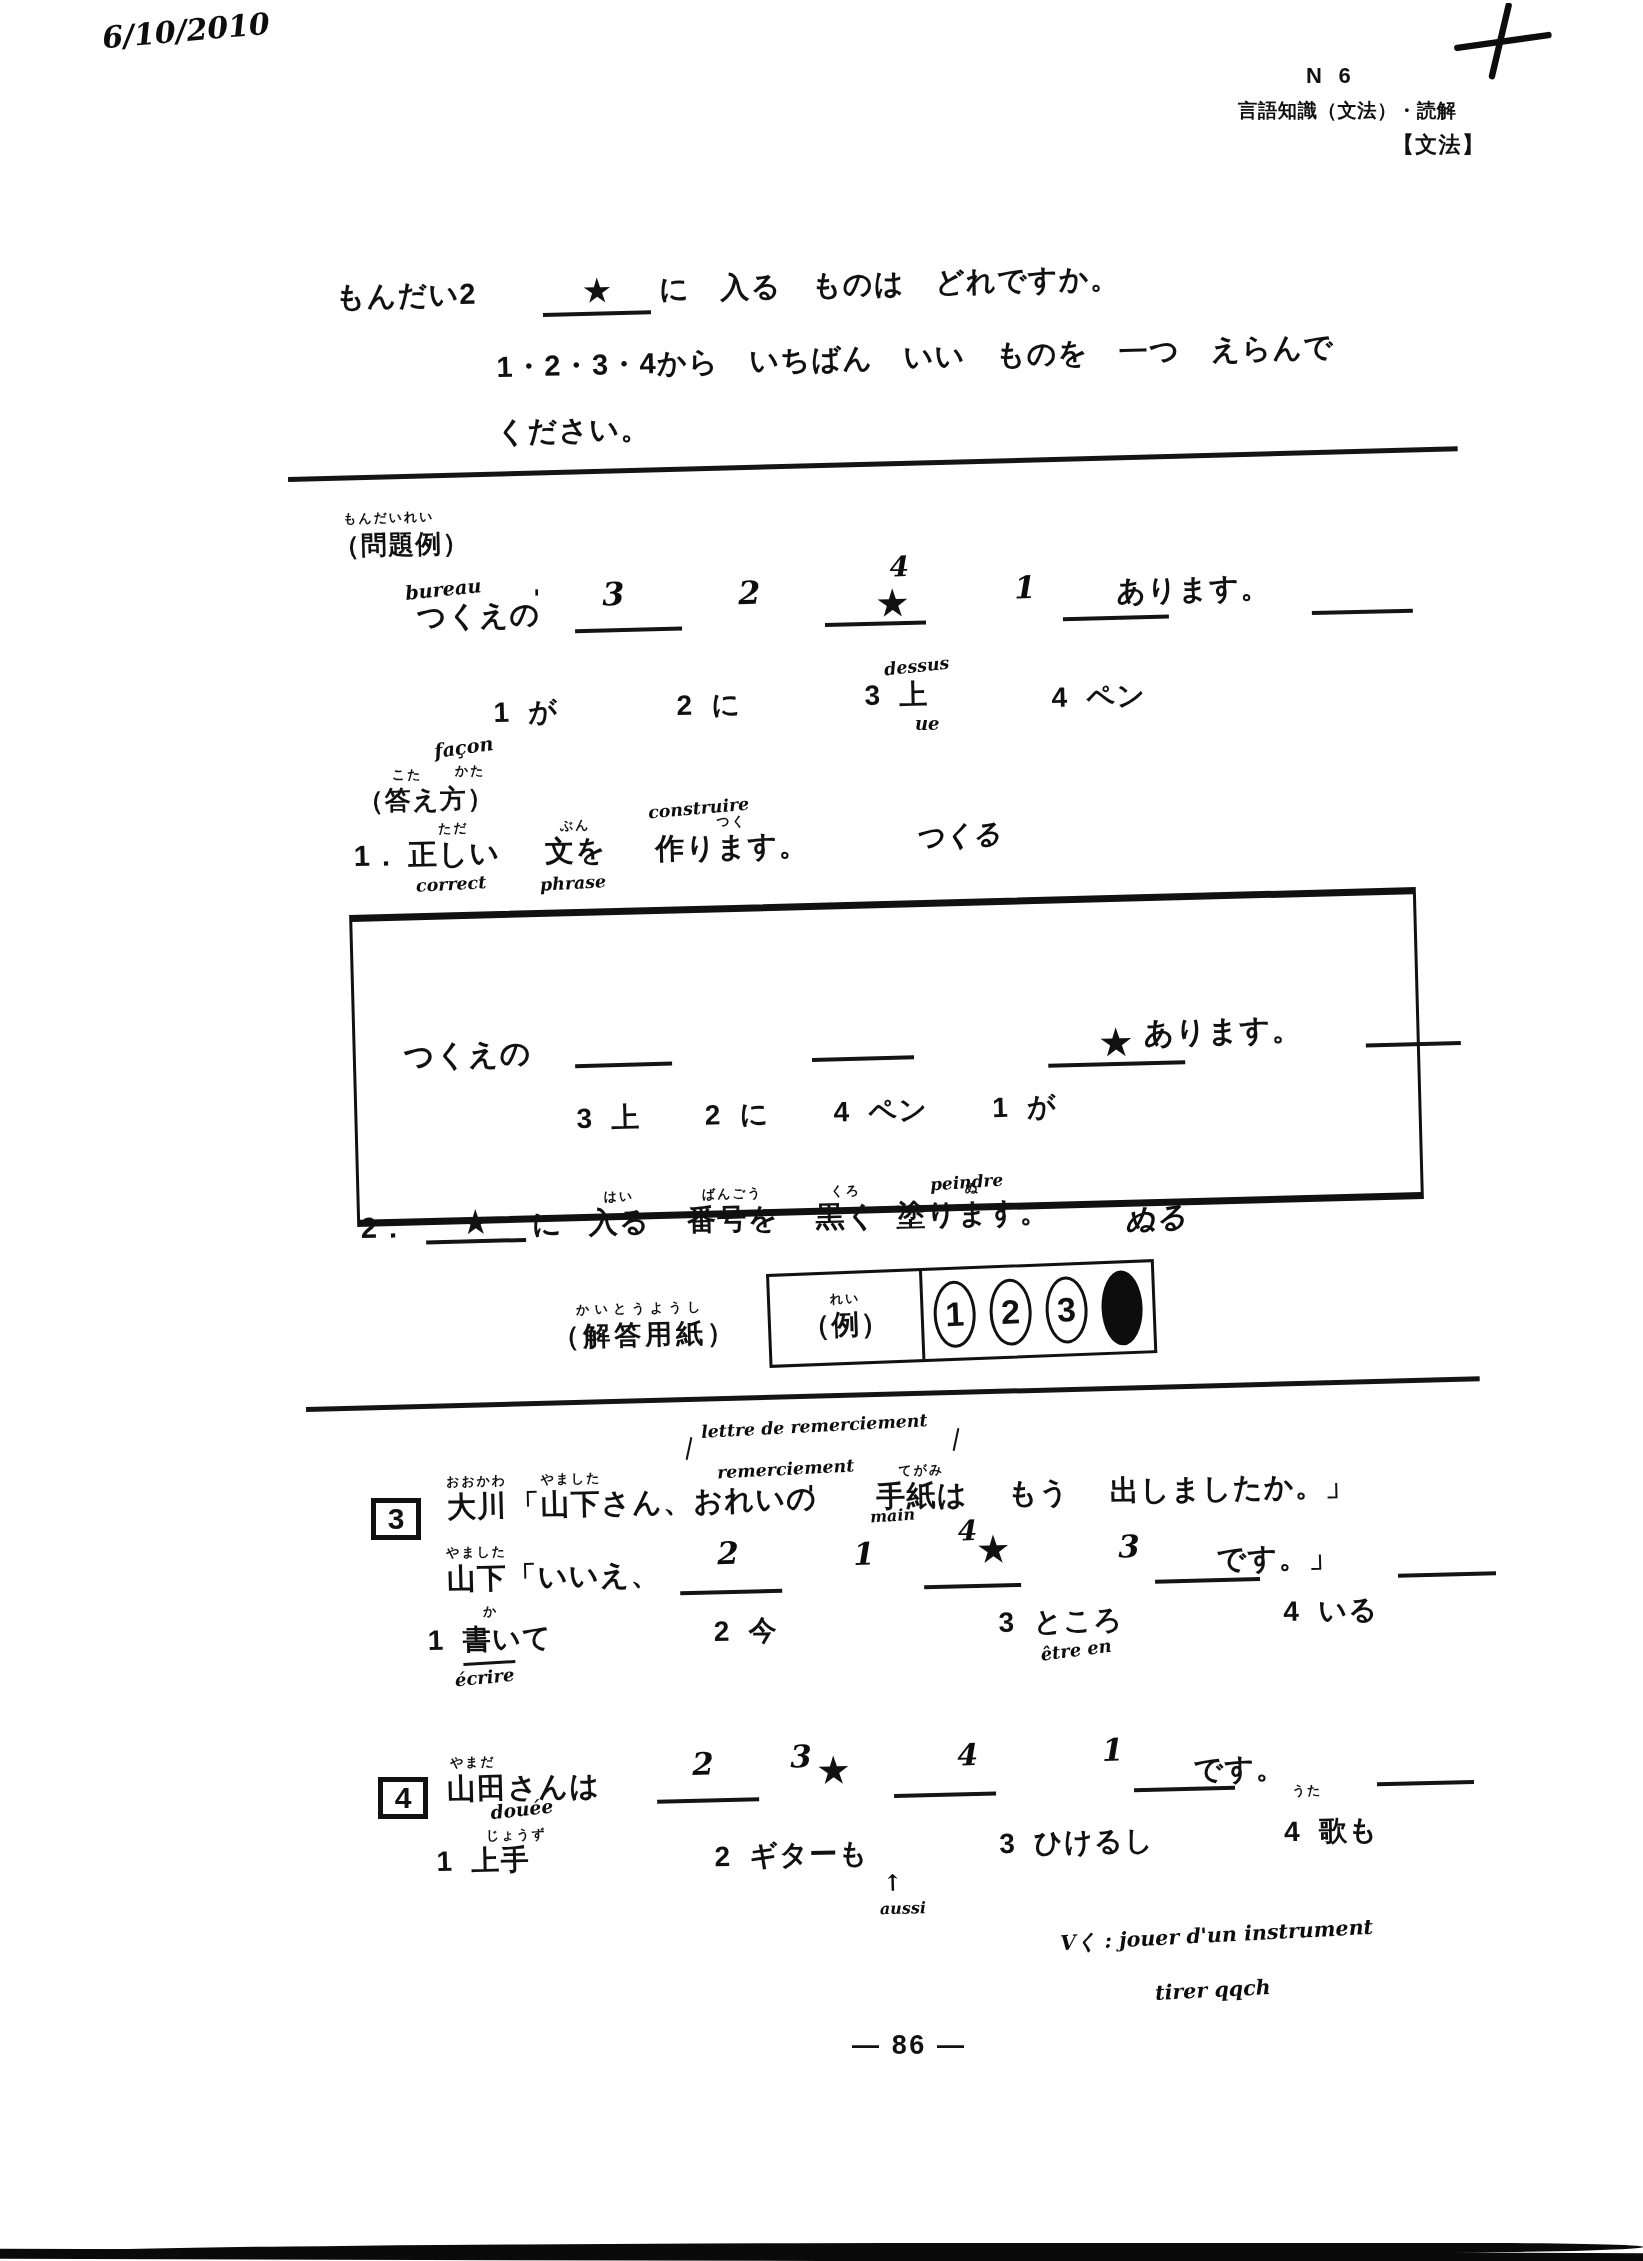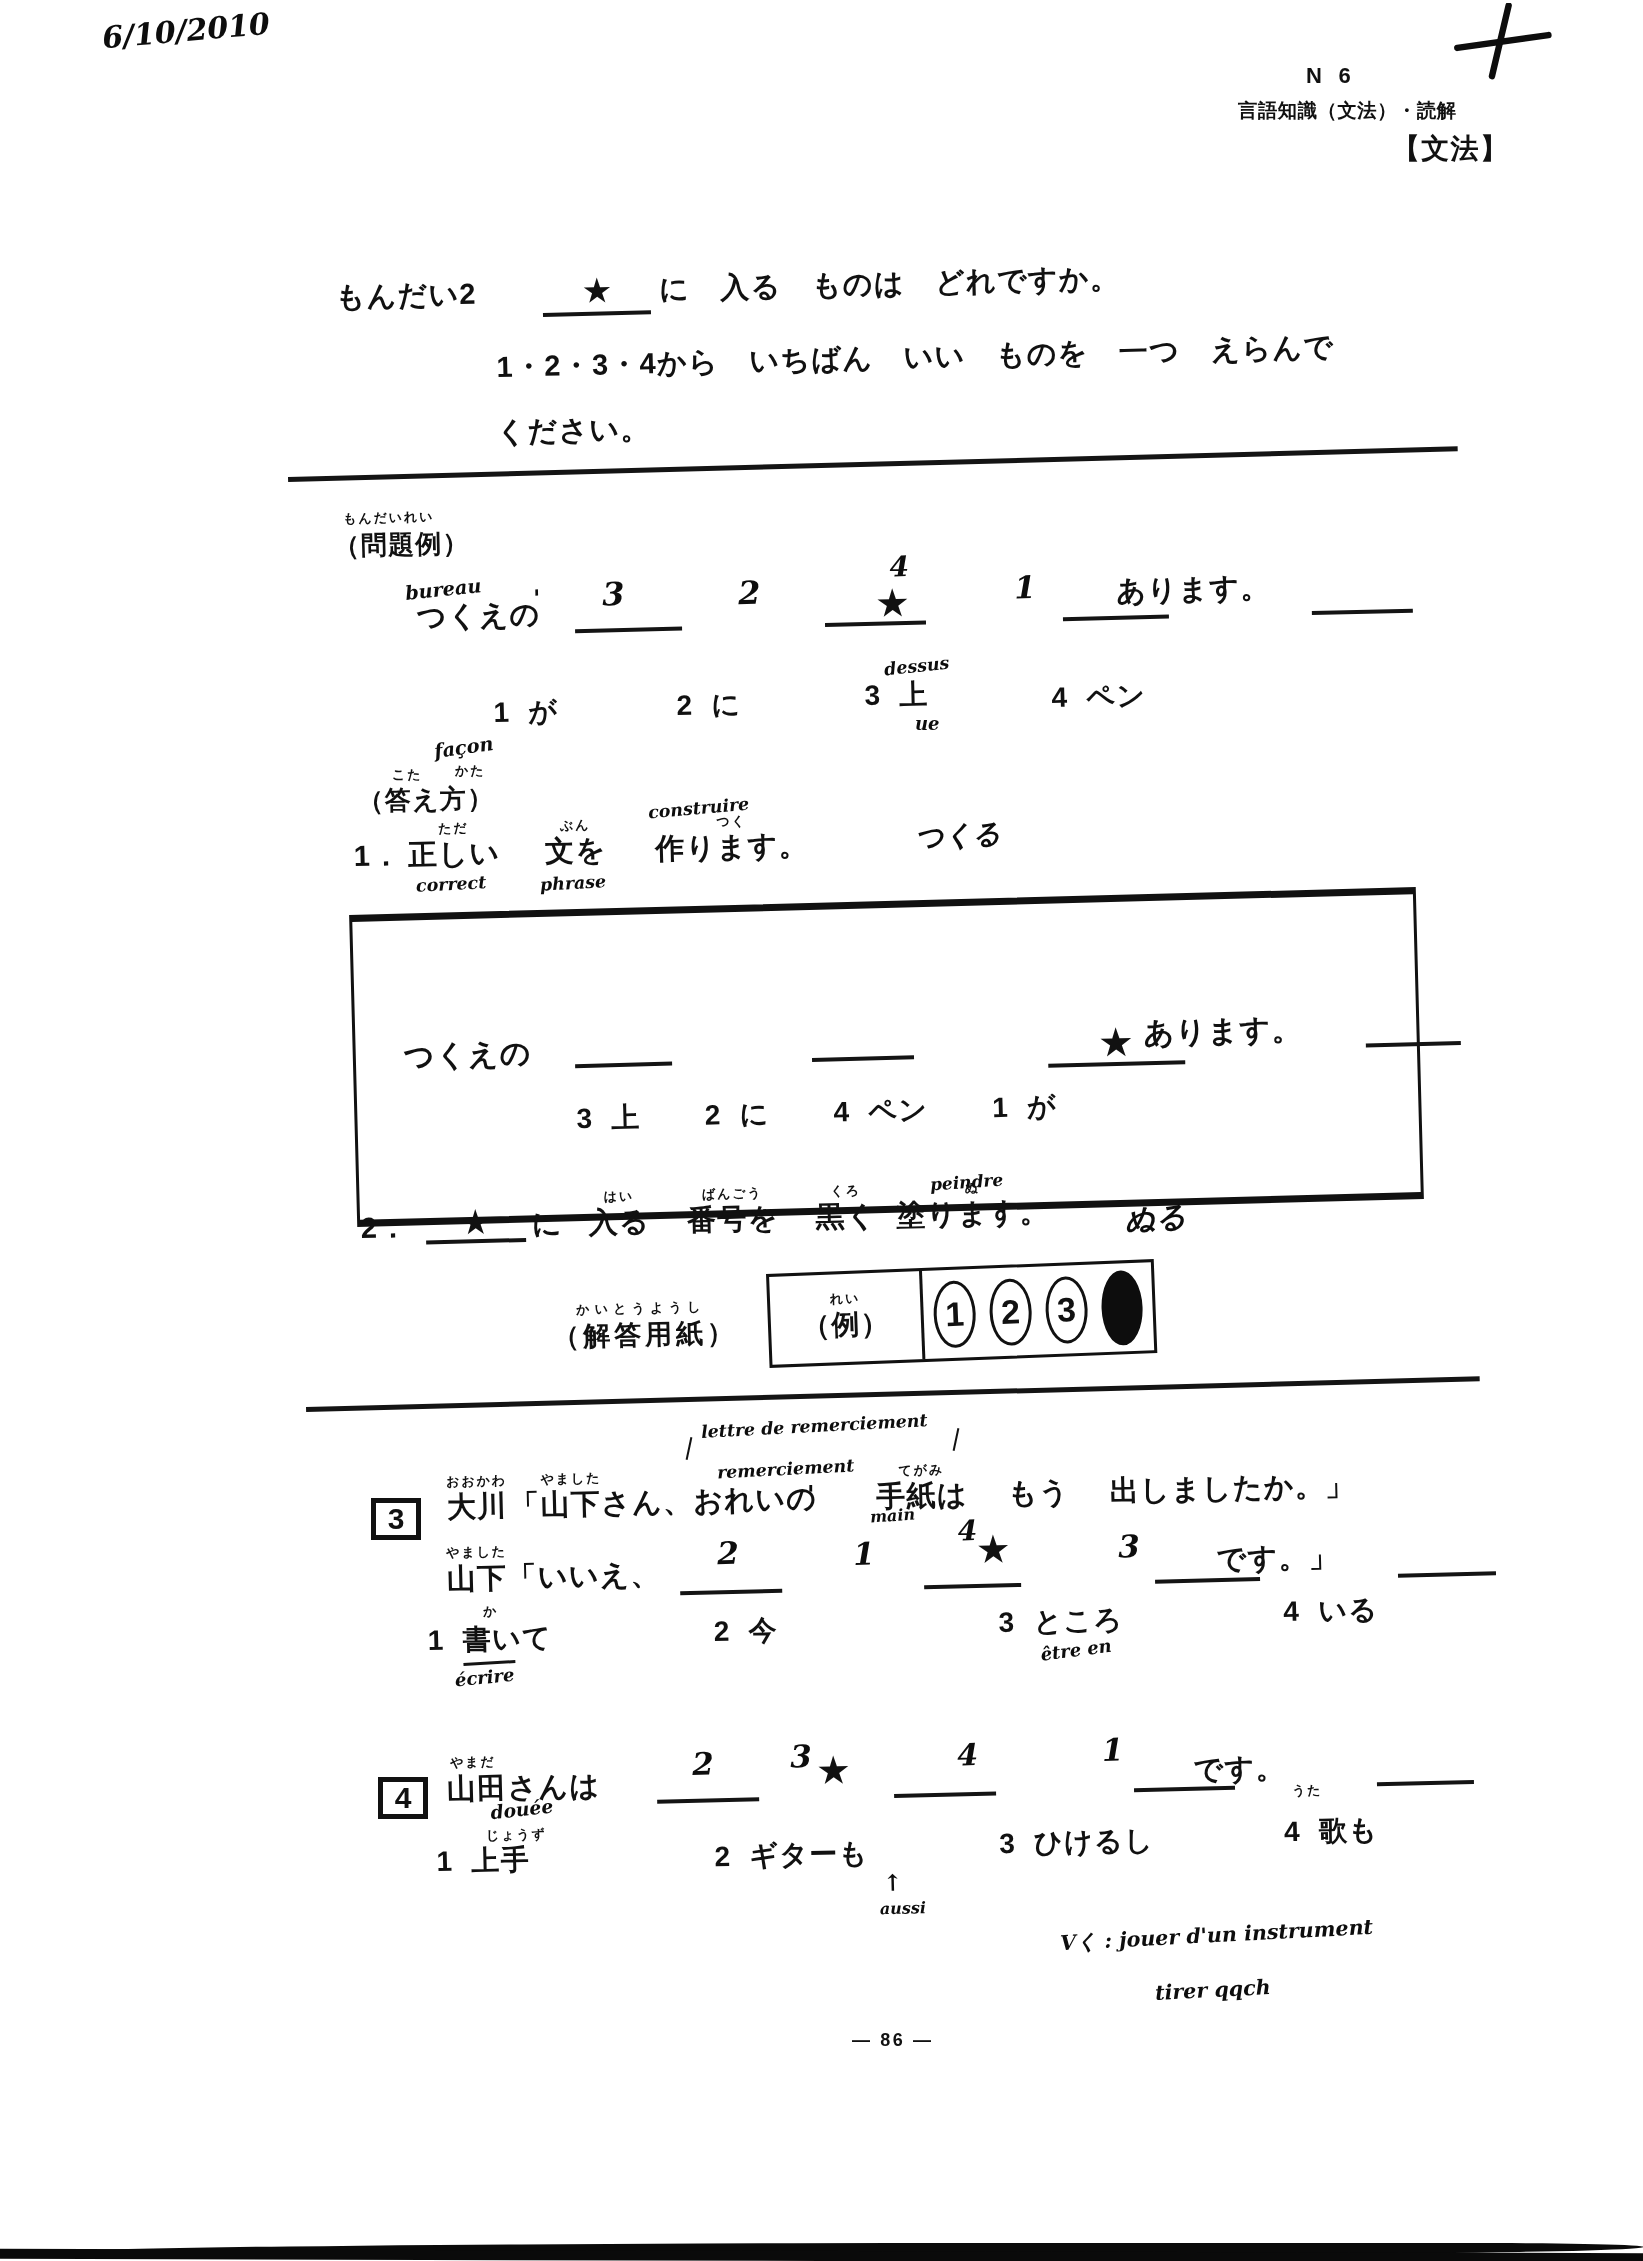--- a/index.html
+++ b/index.html
@@ -43,21 +43,21 @@
 
   <div class="abs hand" style="left:102px;top:13px;font-size:30px;transform:rotate(-5deg);">6/10/2010</div>
 
   <svg class="abs" style="left:1452px;top:2.6px;" width="103" height="77" viewBox="0 0 160 120">
     <line x1="8" y1="70" x2="150" y2="50" stroke="#0d0d0d" stroke-width="10" stroke-linecap="round"></line>
     <line x1="88" y1="4" x2="62" y2="114" stroke="#0d0d0d" stroke-width="10" stroke-linecap="round"></line>
   </svg>
 
   <div class="abs pr" style="left:1306px;top:63px;font-size:22px;letter-spacing:5.2px;">N 6</div>
   <div class="abs pr" style="left:1238px;top:97px;font-size:19.3px;letter-spacing:0.6px;">言語知識（文法）・読解</div>
-  <div class="abs prb" style="left:1392px;top:130px;font-size:28px;">【文法】</div>
+  <div class="abs prb" style="left:1392px;top:130px;font-size:22px;">【文法】</div>
 
   <div class="abs tilt" style="left:335px;top:277px;font-size:29px;">
     <span class="pr">もんだい2</span>
     <span style="display:inline-block;width:50px;"></span>
     <span class="starline" style="width:108px;font-size:30px;"><span>★</span></span>
     <span class="pr">に　入る　ものは　どれですか。</span>
   </div>
   <div class="abs tilt pr" style="left:496px;top:348px;font-size:29px;">1・2・3・4から　いちばん　いい　ものを　一つ　えらんで</div>
   <div class="abs tilt pr" style="left:496px;top:413px;font-size:29px;">ください。</div>
 
@@ -289,19 +289,19 @@
     </span>
     <span class="abs furi" style="left:857px;top:5.2px;">うた</span>
     <span class="abs pr" style="left:848px;top:34px;font-size:28px;">
       <span class="optnum">4</span><span>歌も</span>
     </span>
   </div>
 
   <div class="abs hand" style="left:1060px;top:1921px;font-size:20.6px;transform:rotate(-3deg);">Vく : jouer d'un instrument</div>
   <div class="abs hand" style="left:1155px;top:1978px;font-size:20.6px;transform:rotate(-3deg);">tirer qqch</div>
 
-  <div class="abs pr" style="left:852px;top:2030px;font-size:18px;letter-spacing:2.6px;">— 86 —</div>
+  <div class="abs pr" style="left:852px;top:2030px;font-size:27px;letter-spacing:2.6px;">— 86 —</div>
 
   <div class="abs" style="left:0;top:2243px;width:1644px;height:13px;background:#0a0a0a;border-radius:60% 10% 45% 0 / 90% 30% 70% 0;"></div>
   <div class="abs" style="left:0;top:2251px;width:1644px;height:10.3px;background:#0a0a0a;transform:rotate(0.15deg);"></div>
 
 </div>
 
 
 </body></html>

